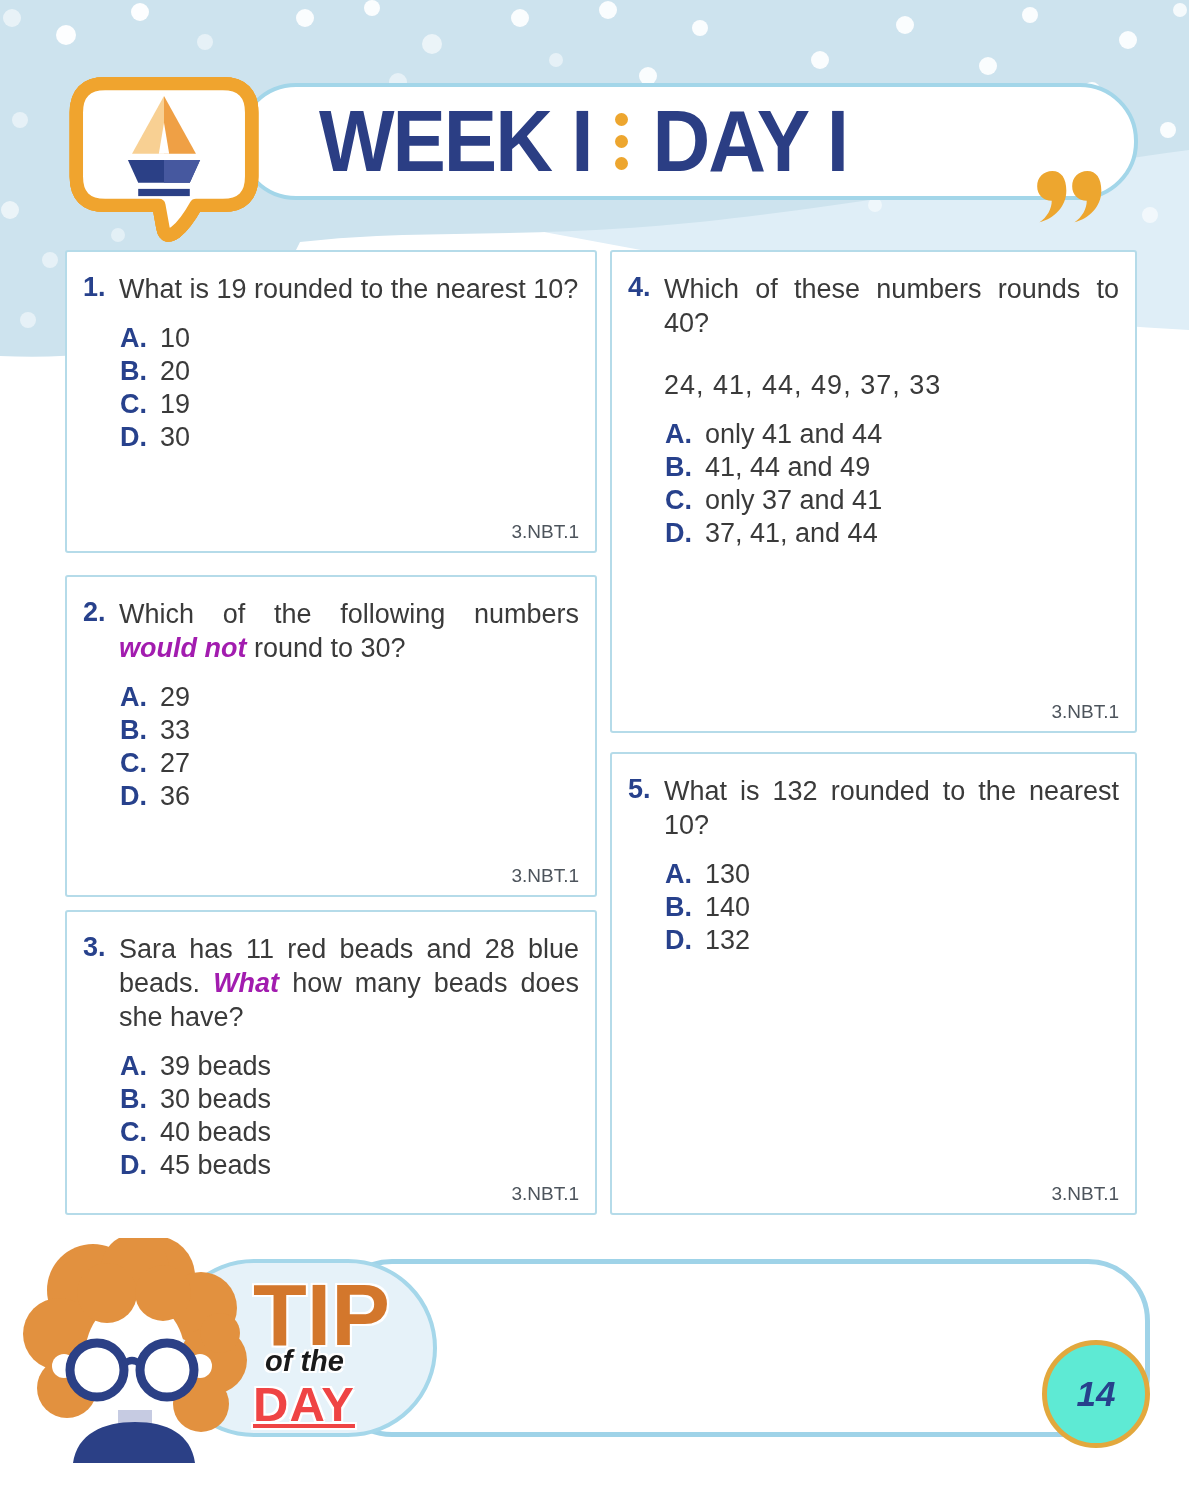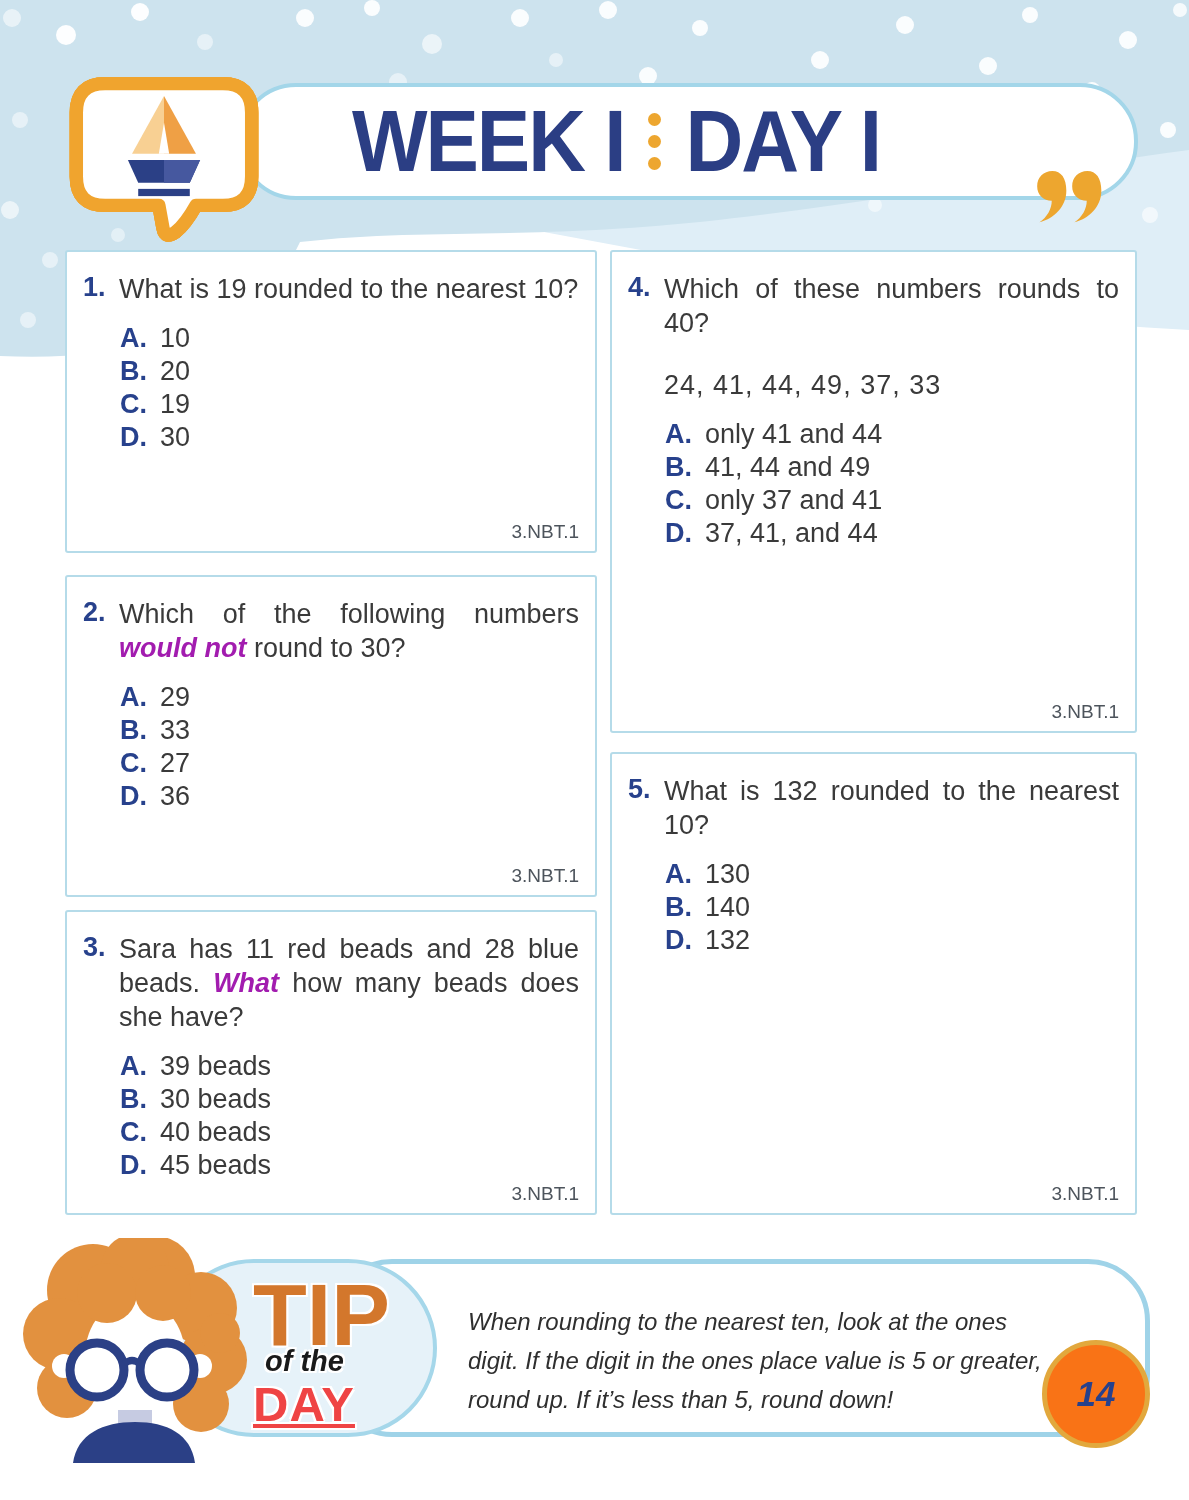--- a/index.html
+++ b/index.html
@@ -5,21 +5,21 @@
   html,body{margin:0;padding:0;background:#ffffff;}
   #page{position:relative;width:1189px;height:1500px;overflow:hidden;background:#ffffff;
         font-family:"Liberation Sans", sans-serif;}
   
   #bg-top{position:absolute;left:0;top:0;width:1189px;height:420px;z-index:0;}
   
   #logo-bubble{position:absolute;left:66px;top:72px;width:196px;height:176px;z-index:6;}
   
   #header-bar{position:absolute;left:238px;top:83px;width:900px;height:117px;z-index:2;
       background:#ffffff;border:4px solid #a3d6e9;border-radius:58px;box-sizing:border-box;}
-  #header-title{position:absolute;left:352px;top:83px;height:117px;z-index:3;
+  #header-title{position:absolute;left:319px;top:83px;height:117px;z-index:3;
       display:flex;align-items:center;color:#2b3e84;font-weight:700;font-size:80px;letter-spacing:-2px;}
   #header-title .word{transform:scaleY(1.08);}
   #dots-sep{display:flex;flex-direction:column;gap:9px;margin:0 24px;}
   #dots-sep i{width:13px;height:13px;border-radius:50%;background:#eda62f;}
   #quote-mark{position:absolute;left:1036px;top:166px;width:70px;height:66px;z-index:3;}
   
   .qbox{position:absolute;background:#ffffff;border:2px solid #b5dbe9;border-radius:3px;
         box-sizing:border-box;z-index:2;padding:20px 16px 8px 16px;color:#3a3a3a;font-size:27px;}
   .q1{left:65px; top:250px; width:532px;height:303px;}
   .q2{left:65px; top:575px; width:532px;height:322px;}
@@ -45,21 +45,21 @@
   #tip-top{font-size:88px;line-height:0.82;font-weight:800;color:#d3772c;
       text-shadow:-2px -2px 0 #fff,2px -2px 0 #fff,-2px 2px 0 #fff,2px 2px 0 #fff;}
   #tip-mid{margin:-6px 0 0 12px;font-size:29px;font-weight:700;font-style:italic;color:#1a1a1a;
       text-shadow:-2px -2px 0 #fff,2px -2px 0 #fff,-2px 2px 0 #fff,2px 2px 0 #fff;}
   #tip-bottom{margin-top:-2px;font-size:49px;font-weight:800;letter-spacing:1px;color:#ef4444;
       text-shadow:-2px -2px 0 #fff,2px -2px 0 #fff,-2px 2px 0 #fff,2px 2px 0 #fff;text-decoration:underline;}
   #tip-text{position:absolute;left:468px;top:1302px;width:600px;z-index:3;
       font-style:italic;font-size:24px;line-height:39px;color:#2f2f2f;}
   #woman{position:absolute;left:15px;top:1238px;width:250px;height:225px;z-index:3;}
   #page-badge{position:absolute;left:1042px;top:1340px;width:108px;height:108px;z-index:3;
-      background:#f97316;border:5px solid #e2a83d;border-radius:50%;box-sizing:border-box;
+      background:#5eead4;border:5px solid #e2a83d;border-radius:50%;box-sizing:border-box;
       display:flex;align-items:center;justify-content:center;
       font-size:35px;font-weight:700;font-style:italic;color:#27418c;}
 </style>
 </head>
 <body>
 
 <div id="page">
 
   <svg id="bg-top" viewBox="0 0 1189 420" aria-hidden="true">
     <path d="M300,0 H1189 V330 C1000,322 780,275 560,235 C420,210 330,150 300,80 Z" fill="#dfeef7"></path>
@@ -235,23 +235,18 @@
       <path d="M109,126 Q117,119 125,126" fill="none" stroke="#2b4086" stroke-width="7"></path>
     </g>
   </svg>
 
   <div id="tip-title">
     <span id="tip-top">TIP</span>
     <span id="tip-mid">of the</span>
     <span id="tip-bottom">DAY</span>
   </div>
 
-  <div id="tip-text">
-      <div class="tipline">When rounding to the nearest ten, look at the ones</div>
-      <div class="tipline">digit. If the digit in the ones place value is 5 or greater,</div>
-      <div class="tipline">round up. If it’s less than 5, round down!</div>
-    </div>
 
   <div id="page-badge">
     <span>14</span>
   </div>
 
 </div>
 
 </body></html>

